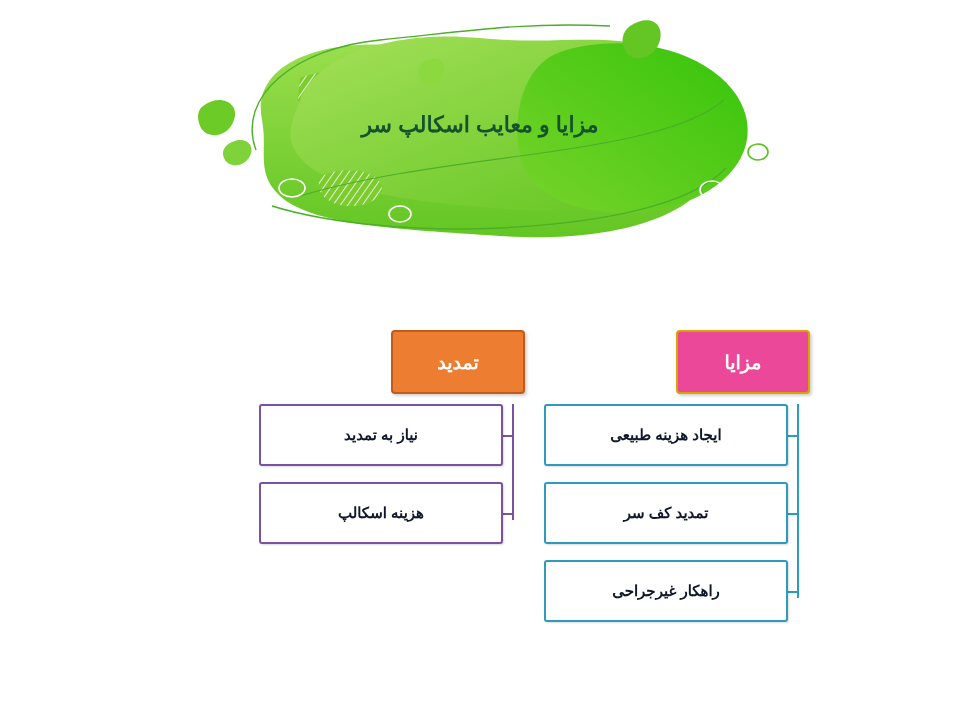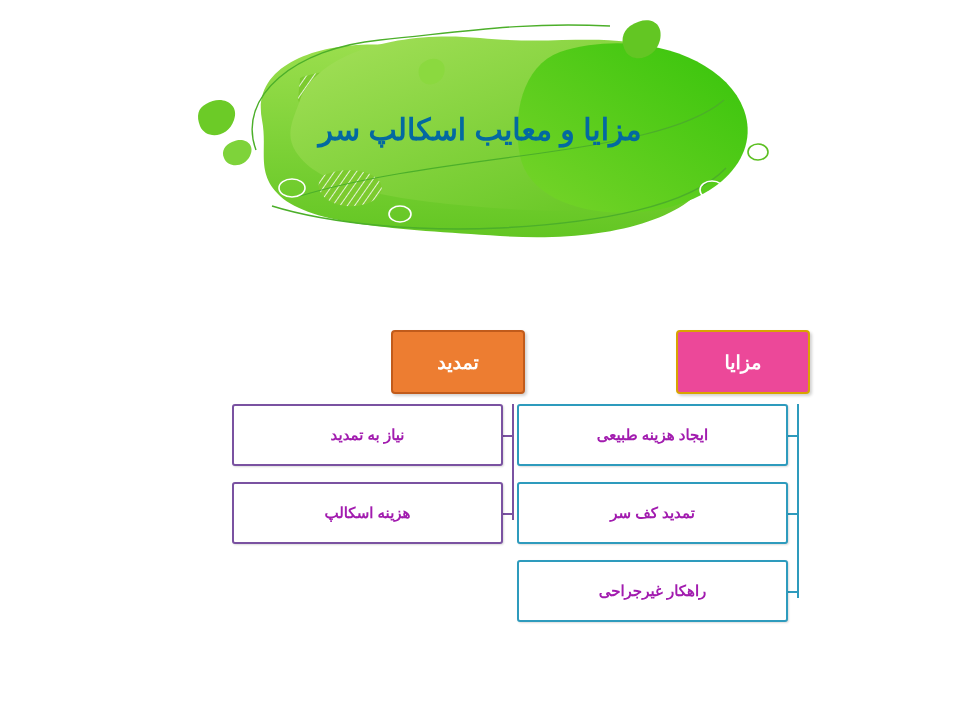--- a/index.html
+++ b/index.html
@@ -25,23 +25,23 @@
   }
   #header-banner svg {
     display: block;
   }
   #banner-title {
     position: absolute;
     left: 0;
     top: 112px;
     width: 960px;
     text-align: center;
-    font-size: 30px;
+    font-size: 22px;
     font-weight: bold;
-    color: #0369a1;
+    color: #14532d;
     direction: rtl;
     letter-spacing: 0.5px;
   }
 
   
   #diagram {
     position: absolute;
     left: 0;
     top: 330px;
     width: 960px;
@@ -82,30 +82,30 @@
 
   .items {
     position: relative;
     margin-top: 10px;
     padding-right: 22px;
   }
 
   .item {
     position: relative;
     box-sizing: border-box;
-    width: 271px;
+    width: 244px;
     height: 62px;
     background: #ffffff;
     border-radius: 3px;
     display: flex;
     align-items: center;
     justify-content: center;
     font-size: 15px;
     font-weight: bold;
-    color: #a21caf;
+    color: #0f172a;
     margin-bottom: 16px;
     box-shadow: 1px 1px 2px rgba(0,0,0,0.14);
   }
   #branch-advantages .item { border: 2px solid #2e9bbd; }
   #branch-disadvantages .item { border: 2px solid #7a52a1; }
 
   
   .trunk {
     position: absolute;
     top: 0;

